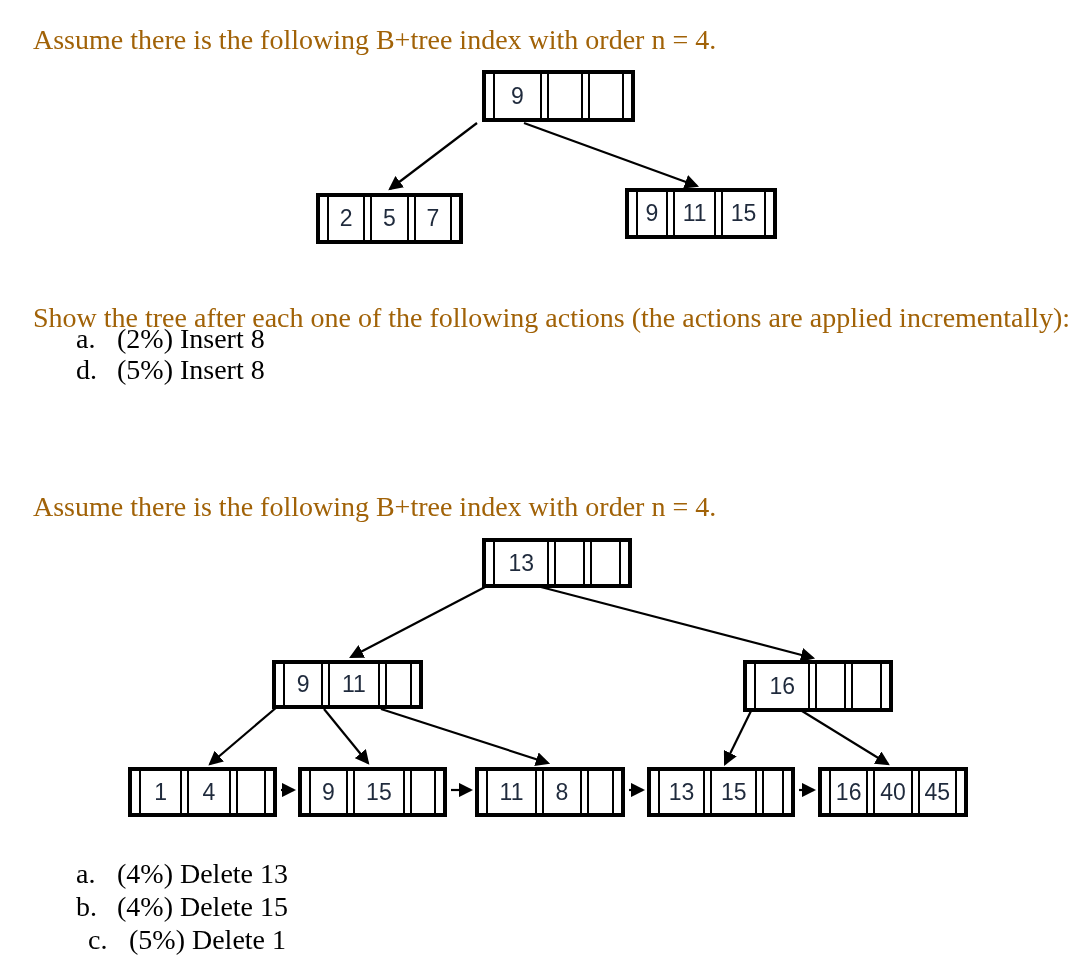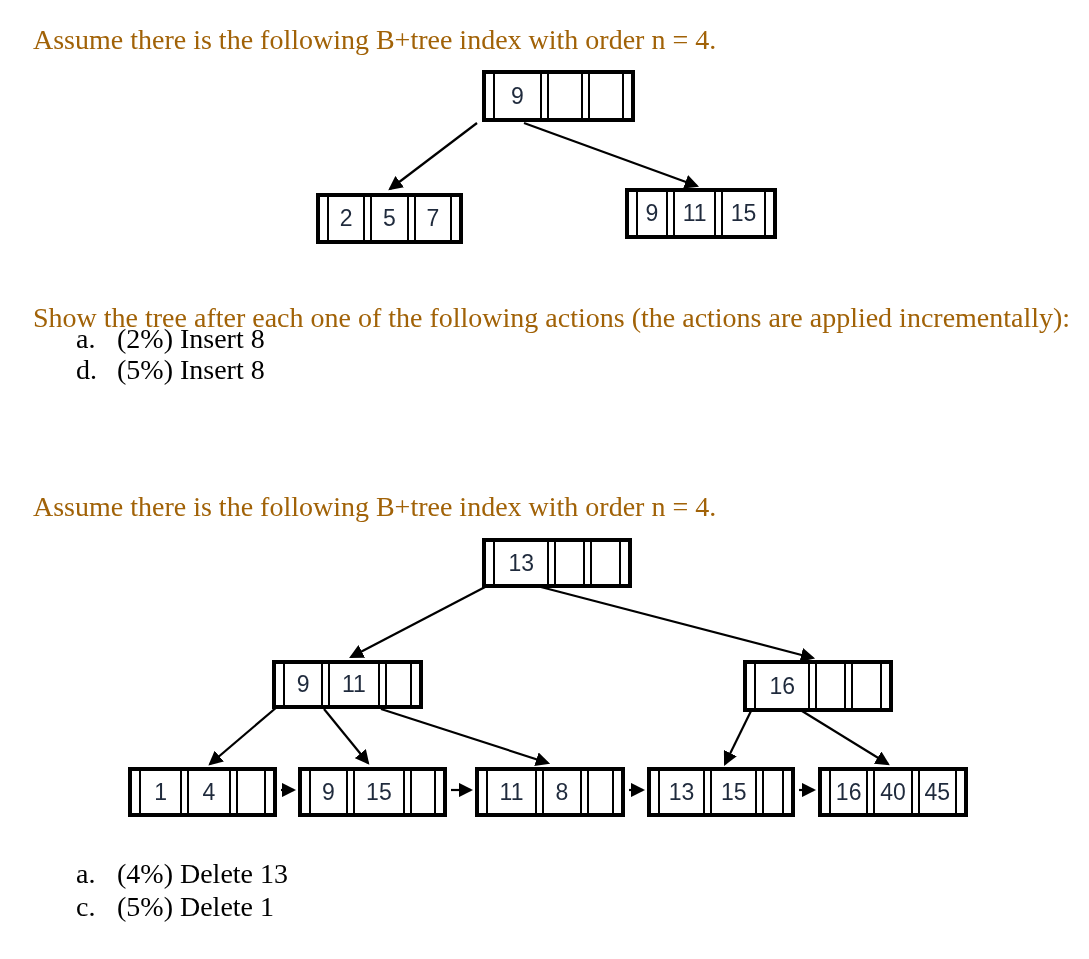--- a/index.html
+++ b/index.html
@@ -203,17 +203,20 @@
       <div class="key">45</div>
       <div class="ptr last"></div>
     </div>
   </div>
 
   <div class="alist" style="top:857px;">
     <div class="list-item" style="height:33px; line-height:33px;">
       <span class="marker">a.</span><span>(4%) Delete 13</span>
     </div>
     <div class="list-item" style="height:33px; line-height:33px;">
+      <span class="marker">b.</span><span>(4%) Delete 15</span>
+    </div>
+    <div class="list-item" style="height:33px; line-height:33px;margin-left:12px;">
       <span class="marker">c.</span><span>(5%) Delete 1</span>
     </div>
   </div>
 
 </div>
 
 </body></html>

